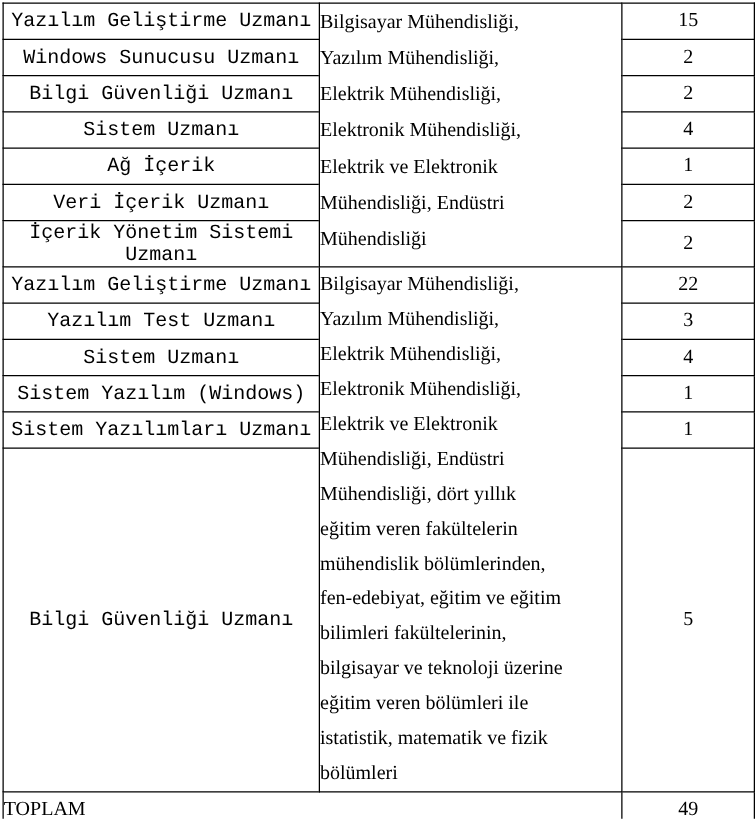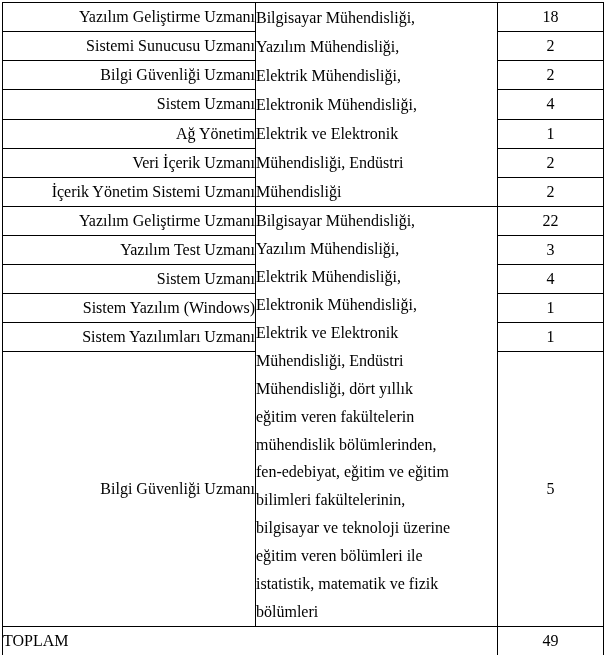--- a/index.html
+++ b/index.html
@@ -22,22 +22,23 @@
   }
   table.positions td {
     border: 1.5px solid #000000;
     font-size: 16px;
     overflow: hidden;
     padding: 0;
   }
   td.pos {
     padding-left: 8px;
     padding-right: 4px;
-    text-align: right;
+    text-align: center;
     vertical-align: middle;
+    font-family: Liberation Mono, monospace;
   }
   td.edu {
     padding-left: 7px;
     padding-right: 4px;
     text-align: left;
     vertical-align: top;
     white-space: pre-line;
   }
   td.edu.g1 { line-height: 29px; }
   td.edu.g2 { line-height: 27.93px; }
@@ -64,36 +65,36 @@
 
     <tr class="r">
       <td class="pos">Yazılım Geliştirme Uzmanı</td>
       <td class="edu g1" rowspan="7">Bilgisayar Mühendisliği,
 Yazılım Mühendisliği,
 Elektrik Mühendisliği,
 Elektronik Mühendisliği,
 Elektrik ve Elektronik
 Mühendisliği, Endüstri
 Mühendisliği</td>
-      <td class="cnt">18</td>
+      <td class="cnt">15</td>
     </tr>
     <tr class="r">
-      <td class="pos">Sistemi Sunucusu Uzmanı</td>
+      <td class="pos">Windows Sunucusu Uzmanı</td>
       <td class="cnt">2</td>
     </tr>
     <tr class="r">
       <td class="pos">Bilgi Güvenliği Uzmanı</td>
       <td class="cnt">2</td>
     </tr>
     <tr class="r">
       <td class="pos">Sistem Uzmanı</td>
       <td class="cnt">4</td>
     </tr>
     <tr class="r">
-      <td class="pos">Ağ Yönetim</td>
+      <td class="pos">Ağ İçerik</td>
       <td class="cnt">1</td>
     </tr>
     <tr class="r">
       <td class="pos">Veri İçerik Uzmanı</td>
       <td class="cnt">2</td>
     </tr>
     <tr class="r">
       <td class="pos">İçerik Yönetim Sistemi Uzmanı</td>
       <td class="cnt">2</td>
     </tr>

